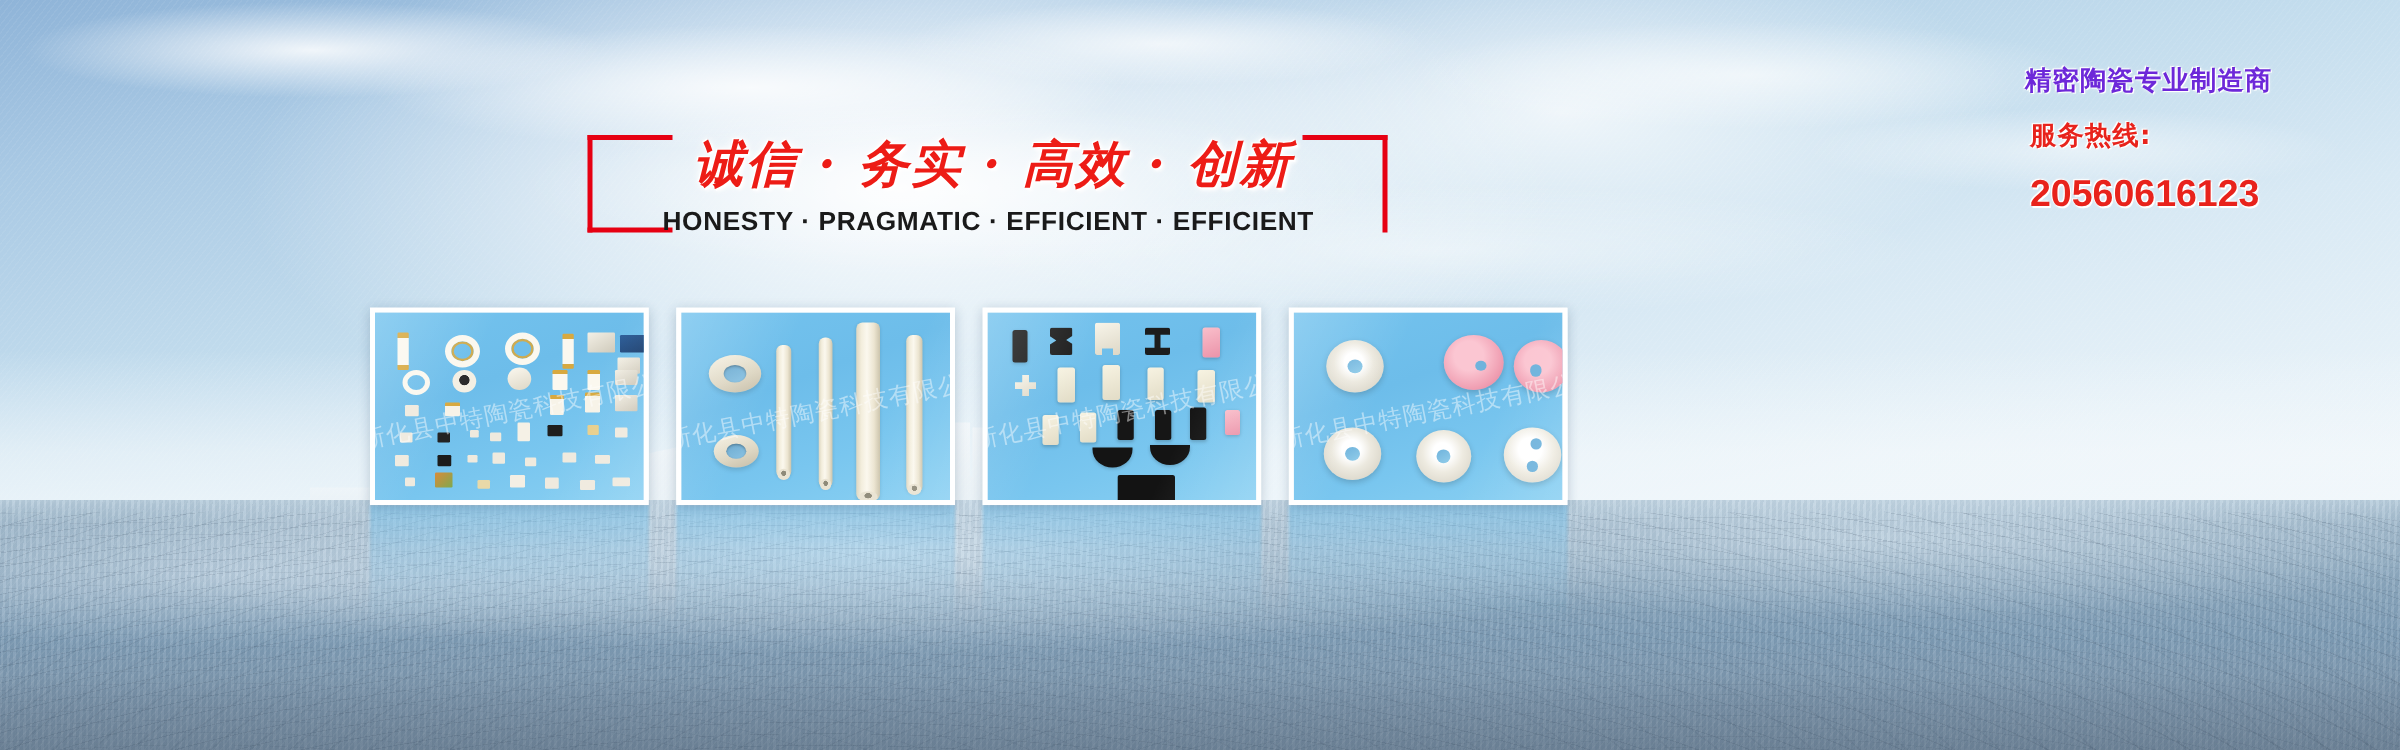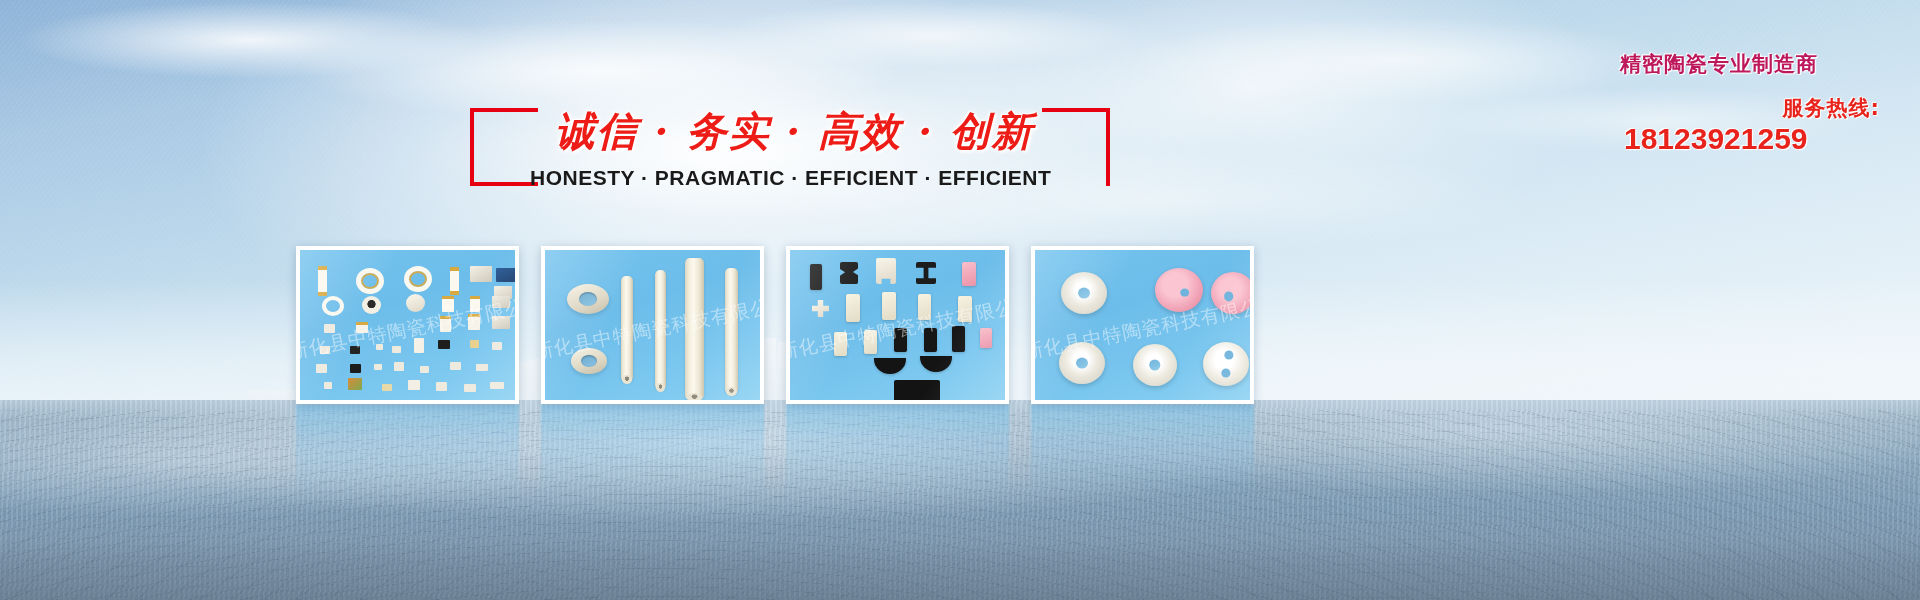--- a/index.html
+++ b/index.html
@@ -116,31 +116,31 @@
     text-align:center;
     font-family:"Liberation Sans", sans-serif;
     font-size:21px; font-weight:700; color:#1a1a1a;
     letter-spacing:.5px; white-space:nowrap;
   }
 
   
   .right-block { position:absolute; right:40px; top:50px; text-align:left; z-index:12; width:260px;}
   .rb-line1 {
     font-family:"DejaVu Sans", sans-serif;
-    font-size:21px; font-weight:700; color:#be185d;
+    font-size:21px; font-weight:700; color:#6d28d9;
     letter-spacing:1px; white-space:nowrap;
     text-shadow:0 0 3px #fff, 1px 1px 0 #fff, -1px -1px 0 #fff;
     margin-bottom:16px;
   }
   .rb-line2 {
     font-family:"DejaVu Sans", sans-serif;
     font-size:21px; font-weight:700; color:#e8231c;
     letter-spacing:1px; white-space:nowrap;
     text-shadow:0 0 3px #fff, 1px 1px 0 #fff, -1px -1px 0 #fff;
-    margin-bottom:0; padding-left:4px;text-align:right;
+    margin-bottom:17px; padding-left:4px;
   }
   .rb-phone {
     font-family:"Liberation Sans", sans-serif;
     font-size:30px; font-weight:700; color:#e8231c;
     letter-spacing:0px; white-space:nowrap;
     text-shadow:0 0 3px #fff, 1px 1px 0 #fff, -1px -1px 0 #fff;
     padding-left:4px;
   }
 
   
@@ -269,21 +269,21 @@
     <div class="brk brk-bl-h"></div>
     <div class="brk brk-tr-h"></div>
     <div class="brk brk-tr-v"></div>
     <div class="cn-slogan">诚信 · 务实 · 高效 · 创新</div>
     <div class="en-slogan">HONESTY · PRAGMATIC · EFFICIENT · EFFICIENT</div>
   </div>
 
   <div class="right-block">
     <div class="rb-line1">精密陶瓷专业制造商</div>
     <div class="rb-line2">服务热线:</div>
-    <div class="rb-phone">18123921259</div>
+    <div class="rb-phone">20560616123</div>
   </div>
 
   <div class="panels">
 
     <div class="panel">
       <div class="chip" style="left:18px;top:16px;width:9px;height:30px;background:linear-gradient(180deg,#d8a93f 0 14%,#fbf8ef 14% 86%,#d8a93f 86% 100%);"></div>
       <div class="chip" style="left:56px;top:18px;width:28px;height:26px;border-radius:50%;border:5px solid #fbf8ef;box-shadow:0 0 0 2px rgba(216,169,63,.9) inset;"></div>
       <div class="chip" style="left:104px;top:16px;width:28px;height:26px;border-radius:50%;border:5px solid #fbf8ef;box-shadow:0 0 0 2px rgba(216,169,63,.9) inset;"></div>
       <div class="chip" style="left:150px;top:17px;width:9px;height:28px;background:linear-gradient(180deg,#d8a93f 0 14%,#fbf8ef 14% 86%,#d8a93f 86% 100%);"></div>
       <div class="chip" style="left:170px;top:16px;width:22px;height:16px;background:linear-gradient(150deg,#f3f0e6,#cfcabb);"></div>

